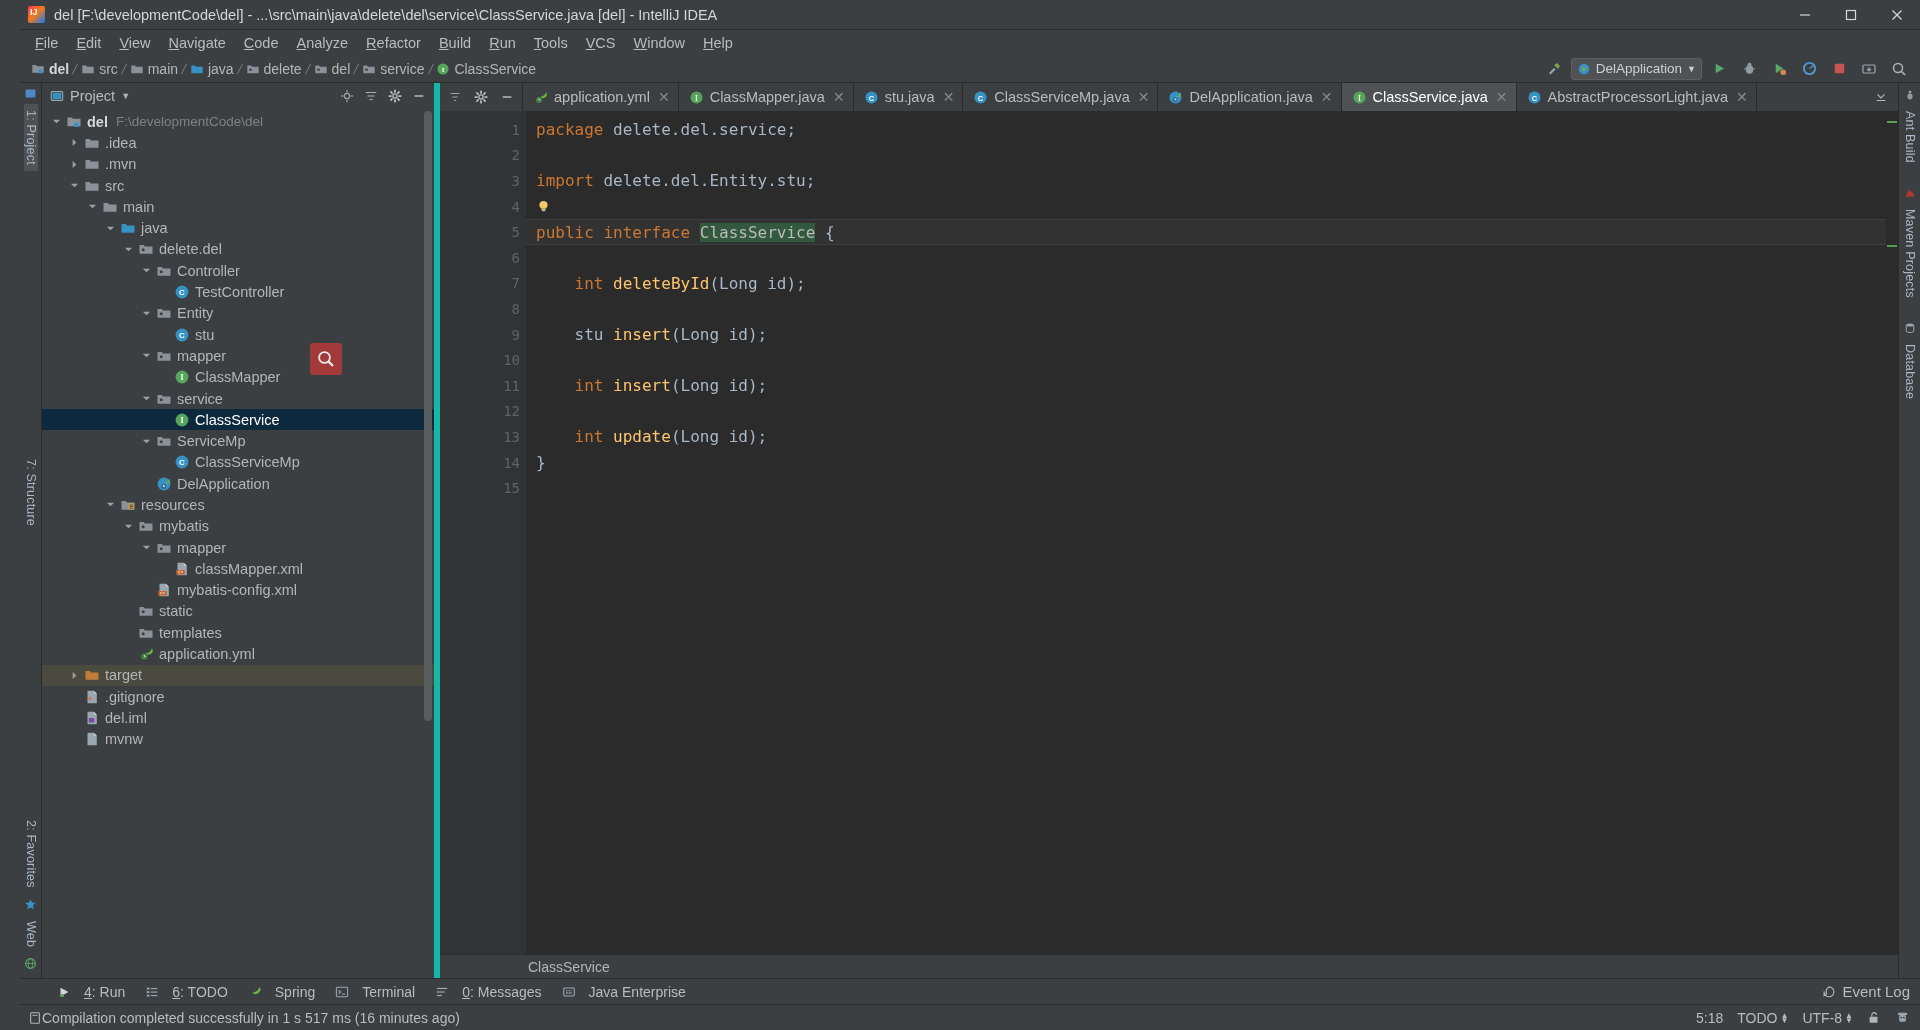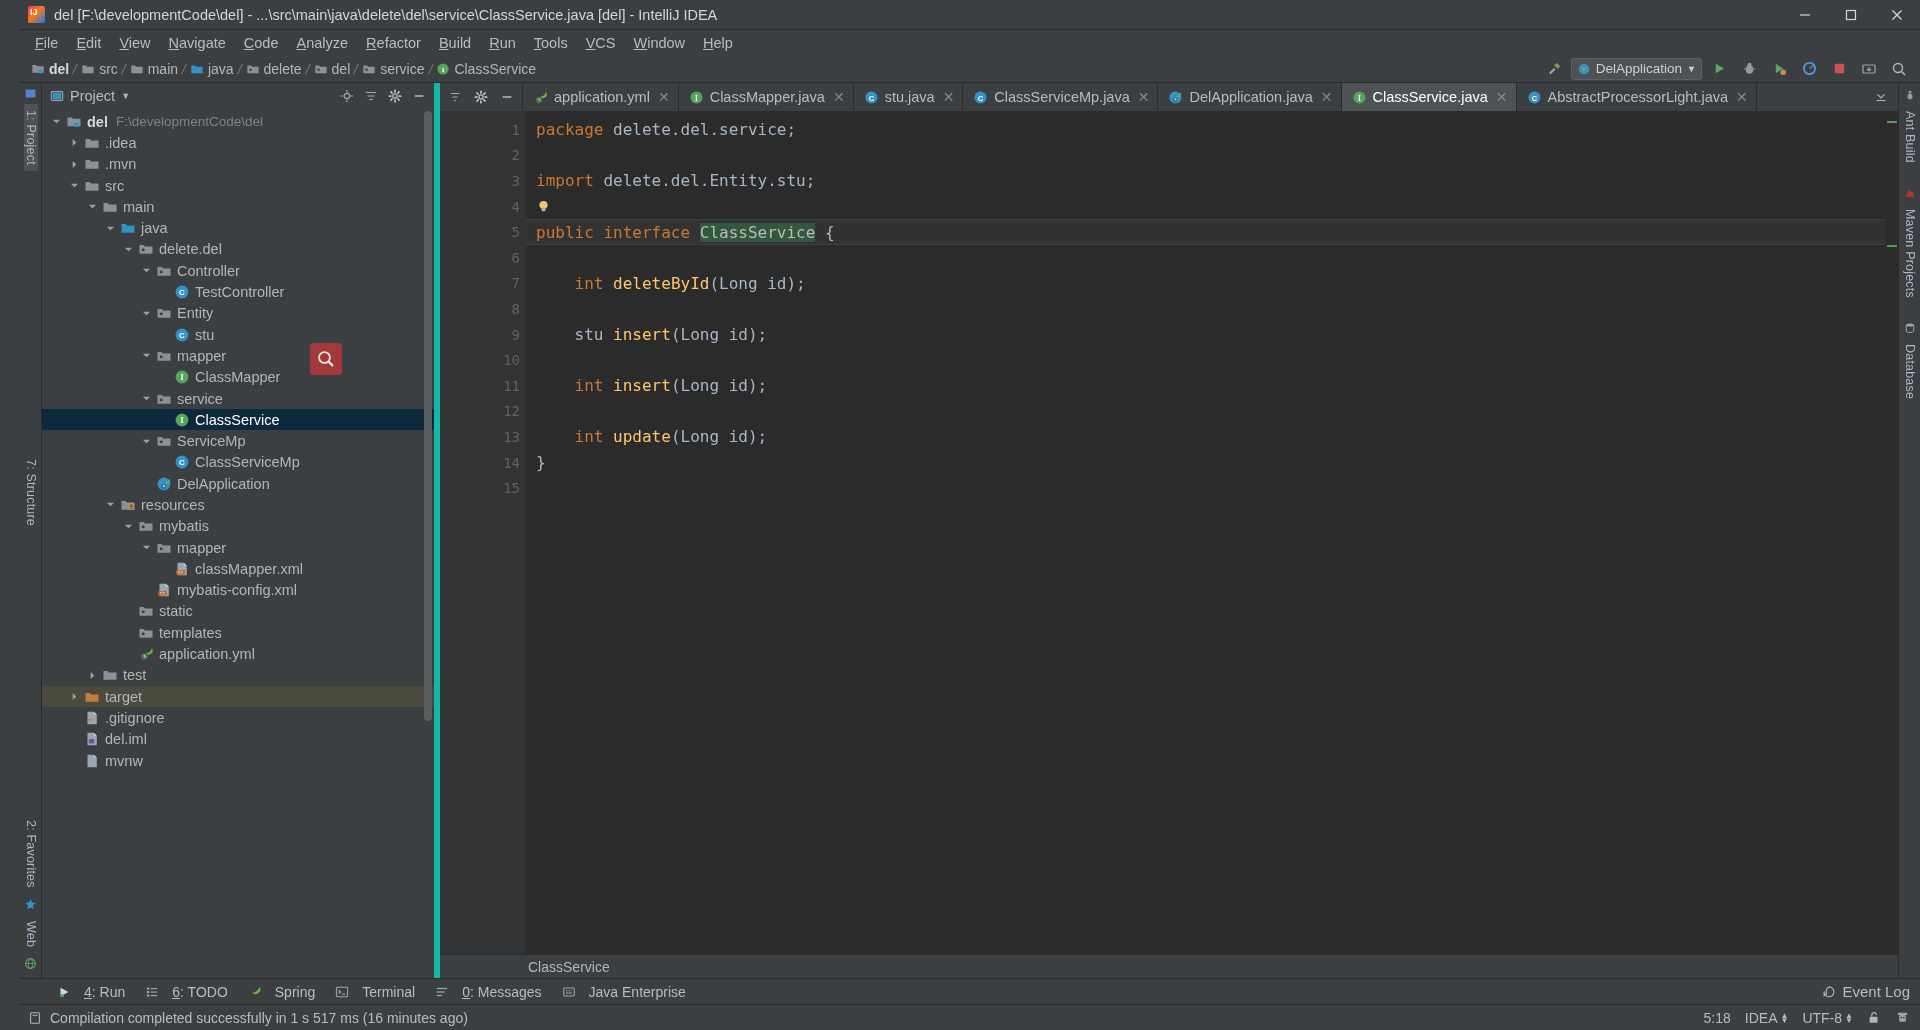--- a/index.html
+++ b/index.html
@@ -120,21 +120,21 @@
 
   
   .bottombar{height:26px;background:#3c3f41;display:flex;align-items:center;padding-left:28px;
     gap:2px;flex:none;border-top:1px solid #2b2b2b;}
   .bb-item{display:flex;align-items:center;gap:13px;padding:2px 9px;font-size:14px;color:#bbbbbb;white-space:nowrap;}
   .bb-item u{text-decoration:underline;}
   .bb-right{margin-left:auto;display:flex;align-items:center;padding-right:10px;gap:6px;}
 
   
   .statusbar{height:26px;background:#3c3f41;display:flex;align-items:center;padding-left:8px;
-    gap:8px;flex:none;border-top:1px solid #2b2b2b;font-size:14px;color:#bbbbbb;}
+    flex:none;border-top:1px solid #2b2b2b;font-size:14px;color:#bbbbbb;}
   .sb-right{margin-left:auto;display:flex;align-items:center;gap:14px;padding-right:10px;}
   .sb-chunk{display:flex;align-items:center;gap:3px;font-size:14px;color:#bbbbbb;}
   .updown{display:inline-flex;flex-direction:column;line-height:5px;font-size:8px;color:#bbbbbb;}
   svg{display:block;}
 </style>
 </head>
 <body>
 
 <div class="app">
 
@@ -718,33 +718,20 @@
             <span class="arrow none"></span>
             <span class="nicon">
               <svg width="16" height="16" viewBox="0 0 16 16">
                 <path d="M14 2.2c1.5 2 .9 4.6-1.3 5.9-2 1.2-4.4.4-4.7-1.3 2 .8 4.5-1 6-4.6z" fill="#6cb33f"></path>
                 <circle cx="6.4" cy="10.6" r="3" fill="#4e8f4e"></circle>
                 <circle cx="6.4" cy="10.6" r="2.2" fill="#3c7c3c"></circle>
                 <path d="M6.4 8.9v1.8h1.4" stroke="#dfe7df" stroke-width="0.9" fill="none"></path>
               </svg>
             </span>
             <span class="nlabel">application.yml</span>
-          </div>
-          <div class="node" style="padding-left: 44px;">
-            <span class="arrow">
-              <svg width="9" height="9" viewBox="0 0 10 10">
-                <path d="M3 1l4 4-4 4z" fill="#a0a0a0"></path>
-              </svg>
-            </span>
-            <span class="nicon">
-              <svg width="16" height="16" viewBox="0 0 16 16">
-                <path d="M1.5 4h4.2l1.2 1.4h7.6v7.4H1.5z" fill="#8a9199"></path>
-              </svg>
-            </span>
-            <span class="nlabel">test</span>
           </div>
           <div class="node hl" style="padding-left: 26px;">
             <span class="arrow">
               <svg width="9" height="9" viewBox="0 0 10 10">
                 <path d="M3 1l4 4-4 4z" fill="#a0a0a0"></path>
               </svg>
             </span>
             <span class="nicon">
               <svg width="16" height="16" viewBox="0 0 16 16">
                 <path d="M1.5 4h4.2l1.2 1.4h7.6v7.4H1.5z" fill="#c07d3a"></path>
@@ -1153,21 +1140,21 @@
     <span style="display:flex;">
       <svg width="14" height="14" viewBox="0 0 16 16">
           <rect x="3" y="2" width="10" height="12" rx="1" fill="none" stroke="#b5b5b5" stroke-width="1.2"></rect>
           <line x1="5" y1="5" x2="11" y2="5" stroke="#b5b5b5" stroke-width="1"></line>
         </svg>
     </span>
     <span>Compilation completed successfully in 1 s 517 ms (16 minutes ago)</span>
     <div class="sb-right">
       <span class="sb-chunk">5:18</span>
       <span class="sb-chunk">
-        <span>IDEA</span>
+        <span>TODO</span>
         <span class="updown">
             <span>▲</span>
             <span>▼</span>
           </span>
       </span>
       <span class="sb-chunk">
         <span>UTF-8</span>
         <span class="updown">
             <span>▲</span>
             <span>▼</span>

